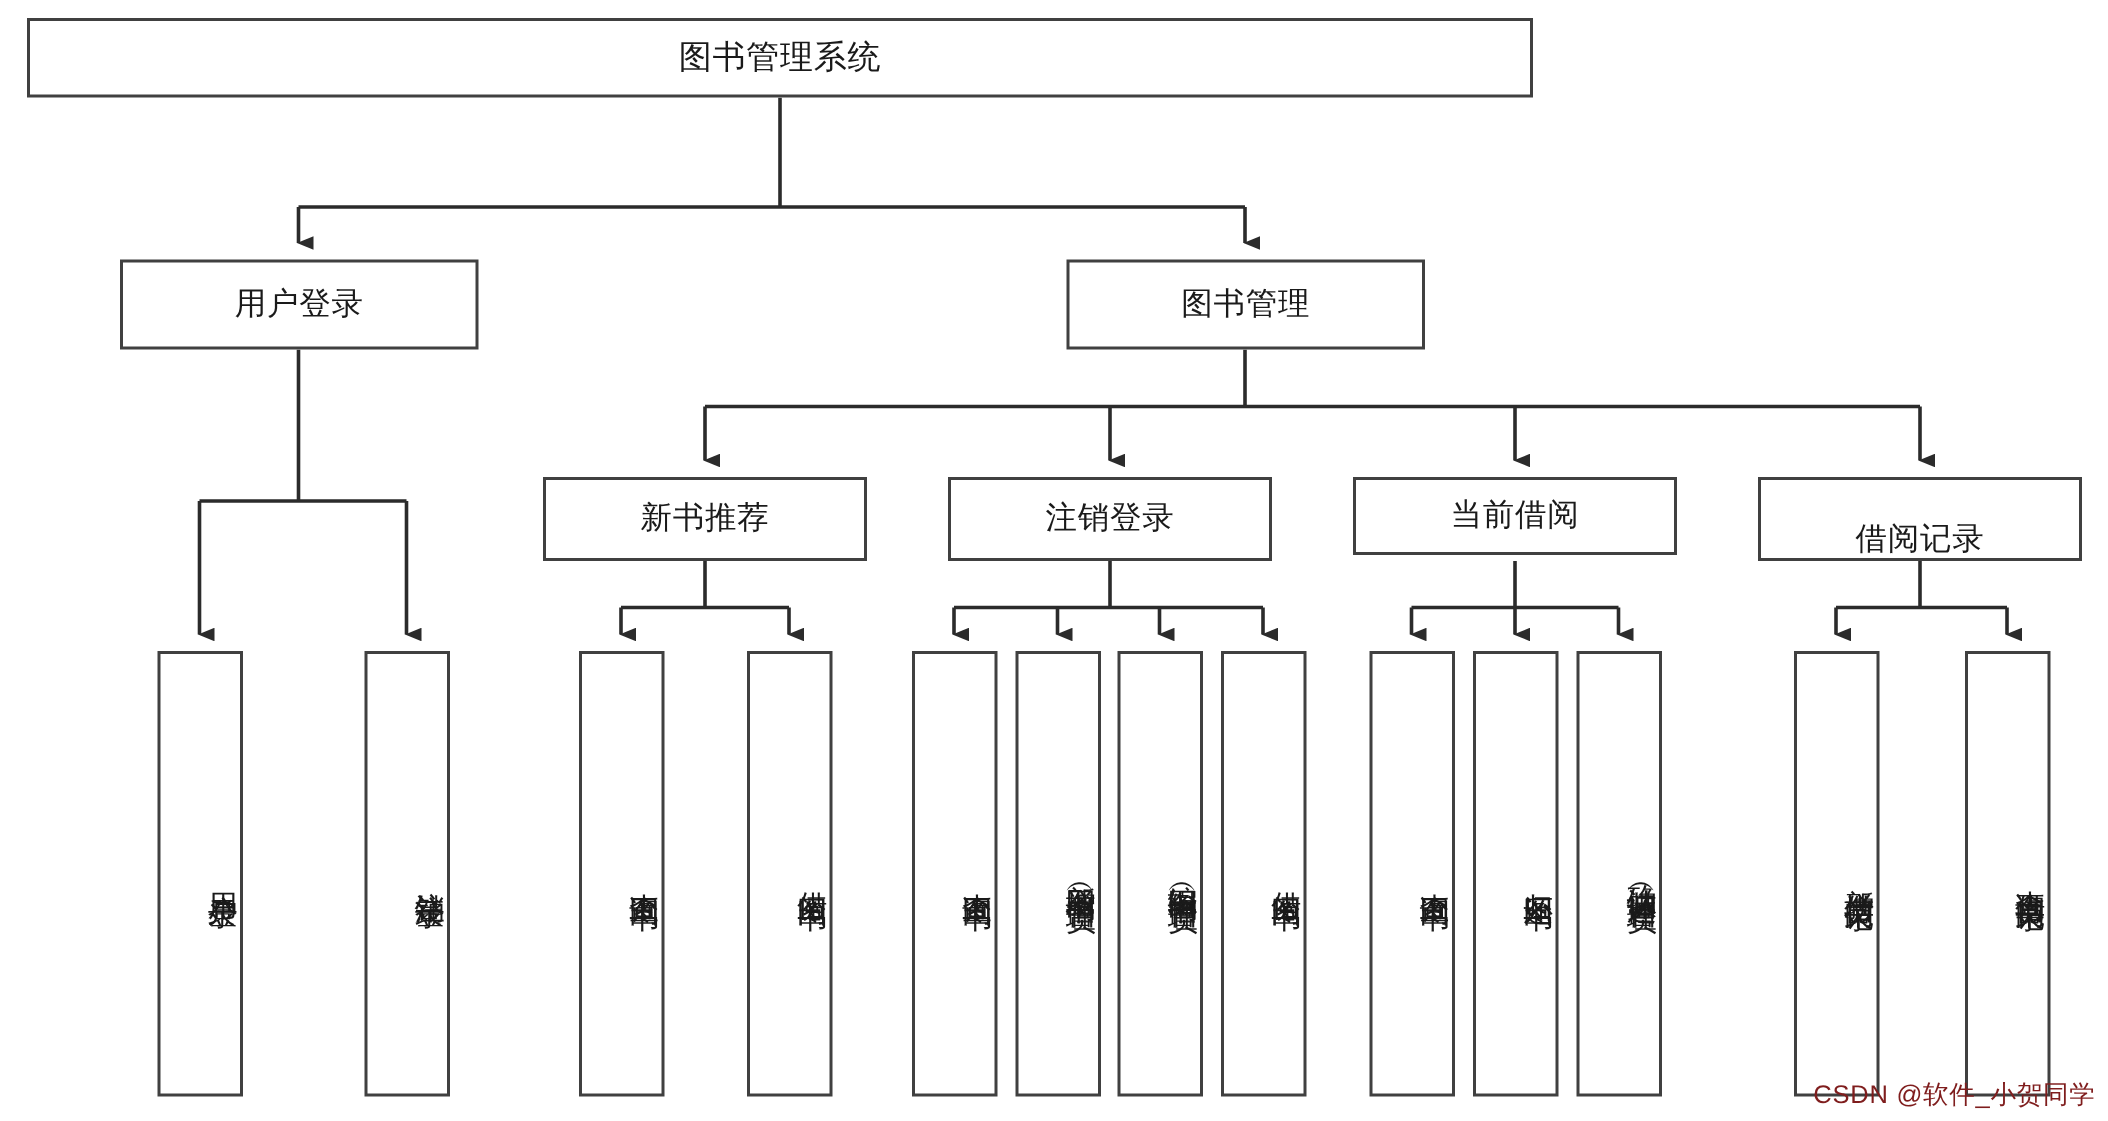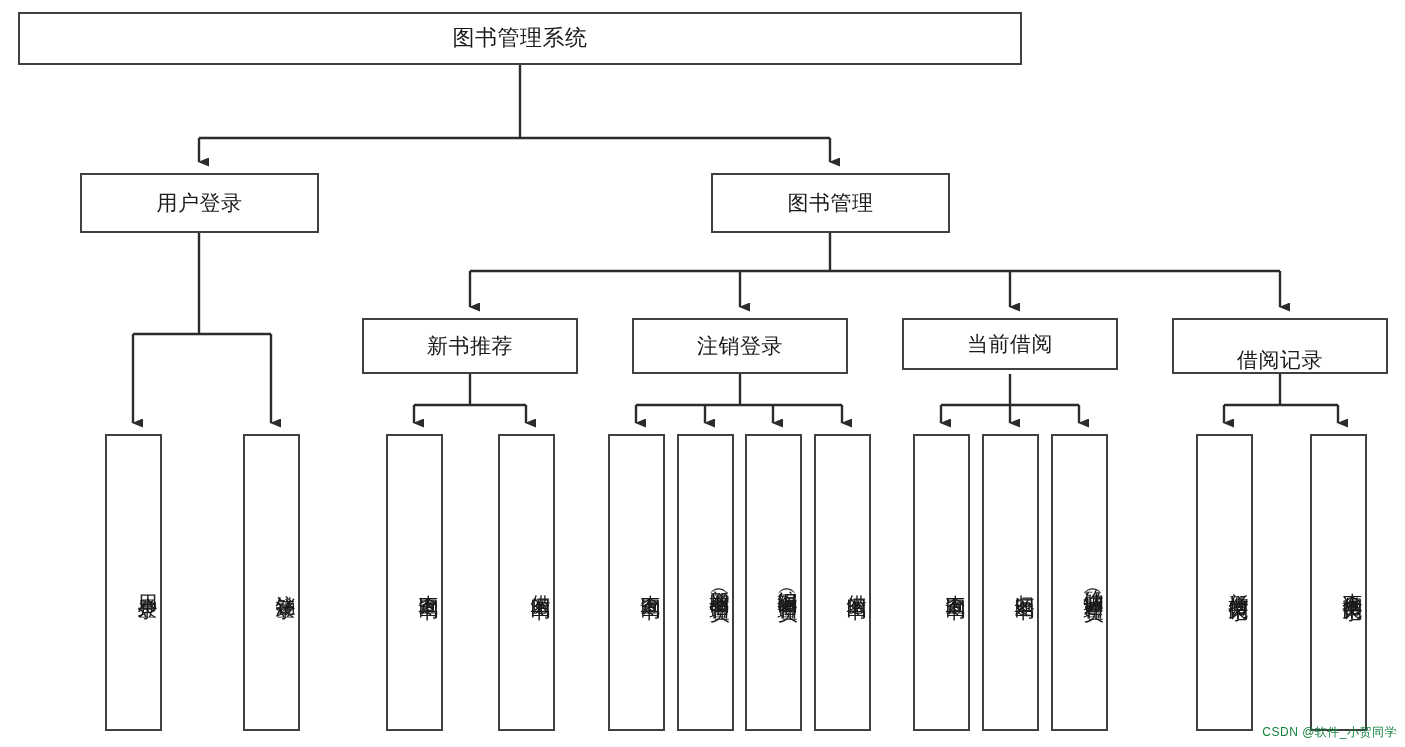--- a/index.html
+++ b/index.html
@@ -55,22 +55,22 @@
   .node.vert .vlabel {
     writing-mode: vertical-rl;
     text-orientation: upright;
     display: block;
     max-height: 100%;
   }
   .watermark {
     position: absolute;
     right: 8px;
     bottom: 6px;
-    font-size: 12px;
-    color: #15803d;
+    font-size: 17px;
+    color: #7f1d1d;
     white-space: nowrap;
     letter-spacing: 0.5px;
   }
 </style>
 </head>
 <body>
 
 <div id="canvas">
 
   <svg id="wires" viewBox="0 0 1405 747" xmlns="http://www.w3.org/2000/svg">

